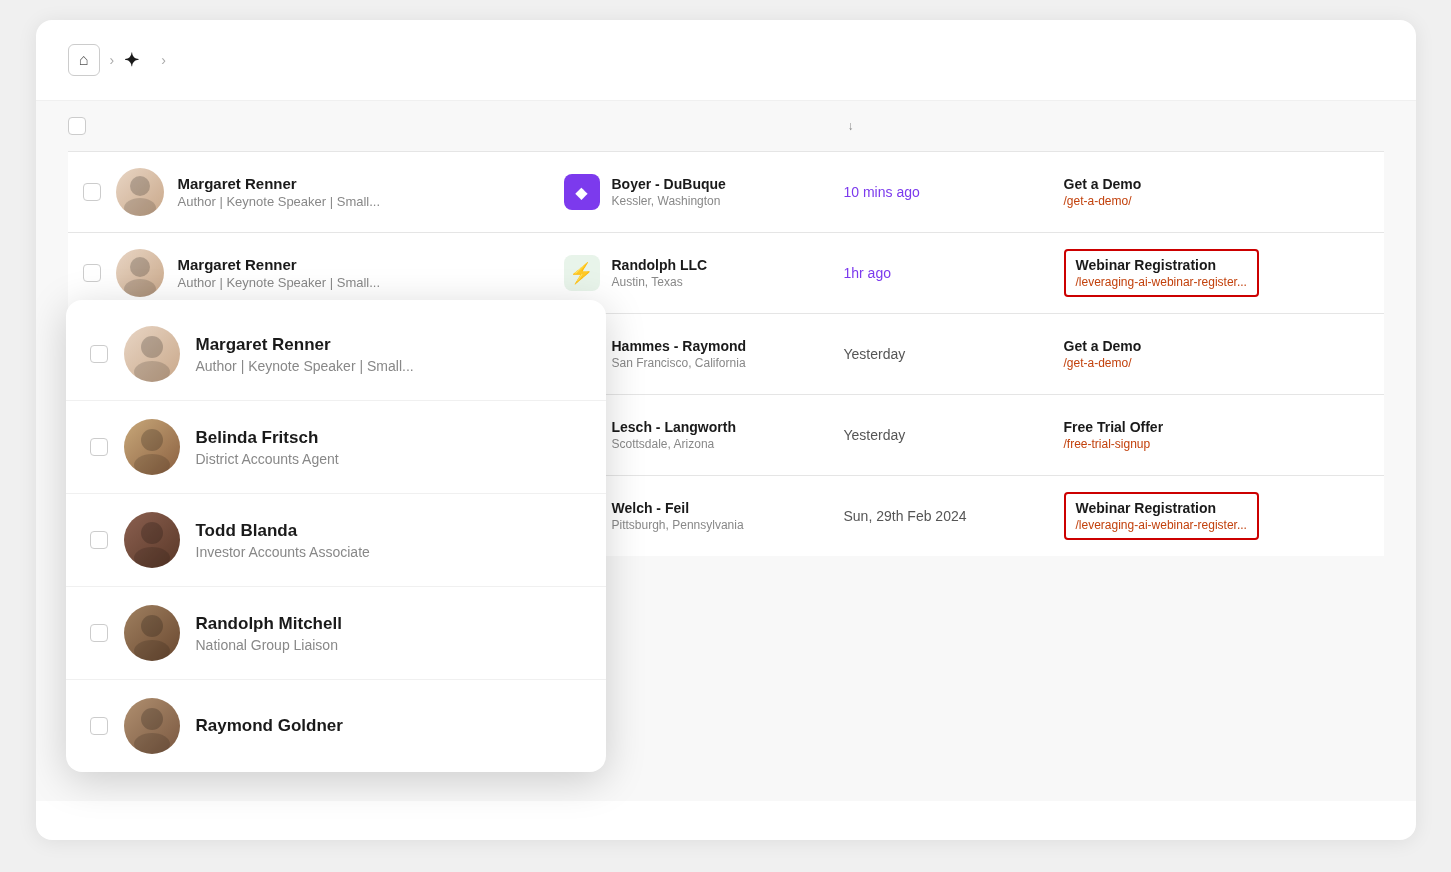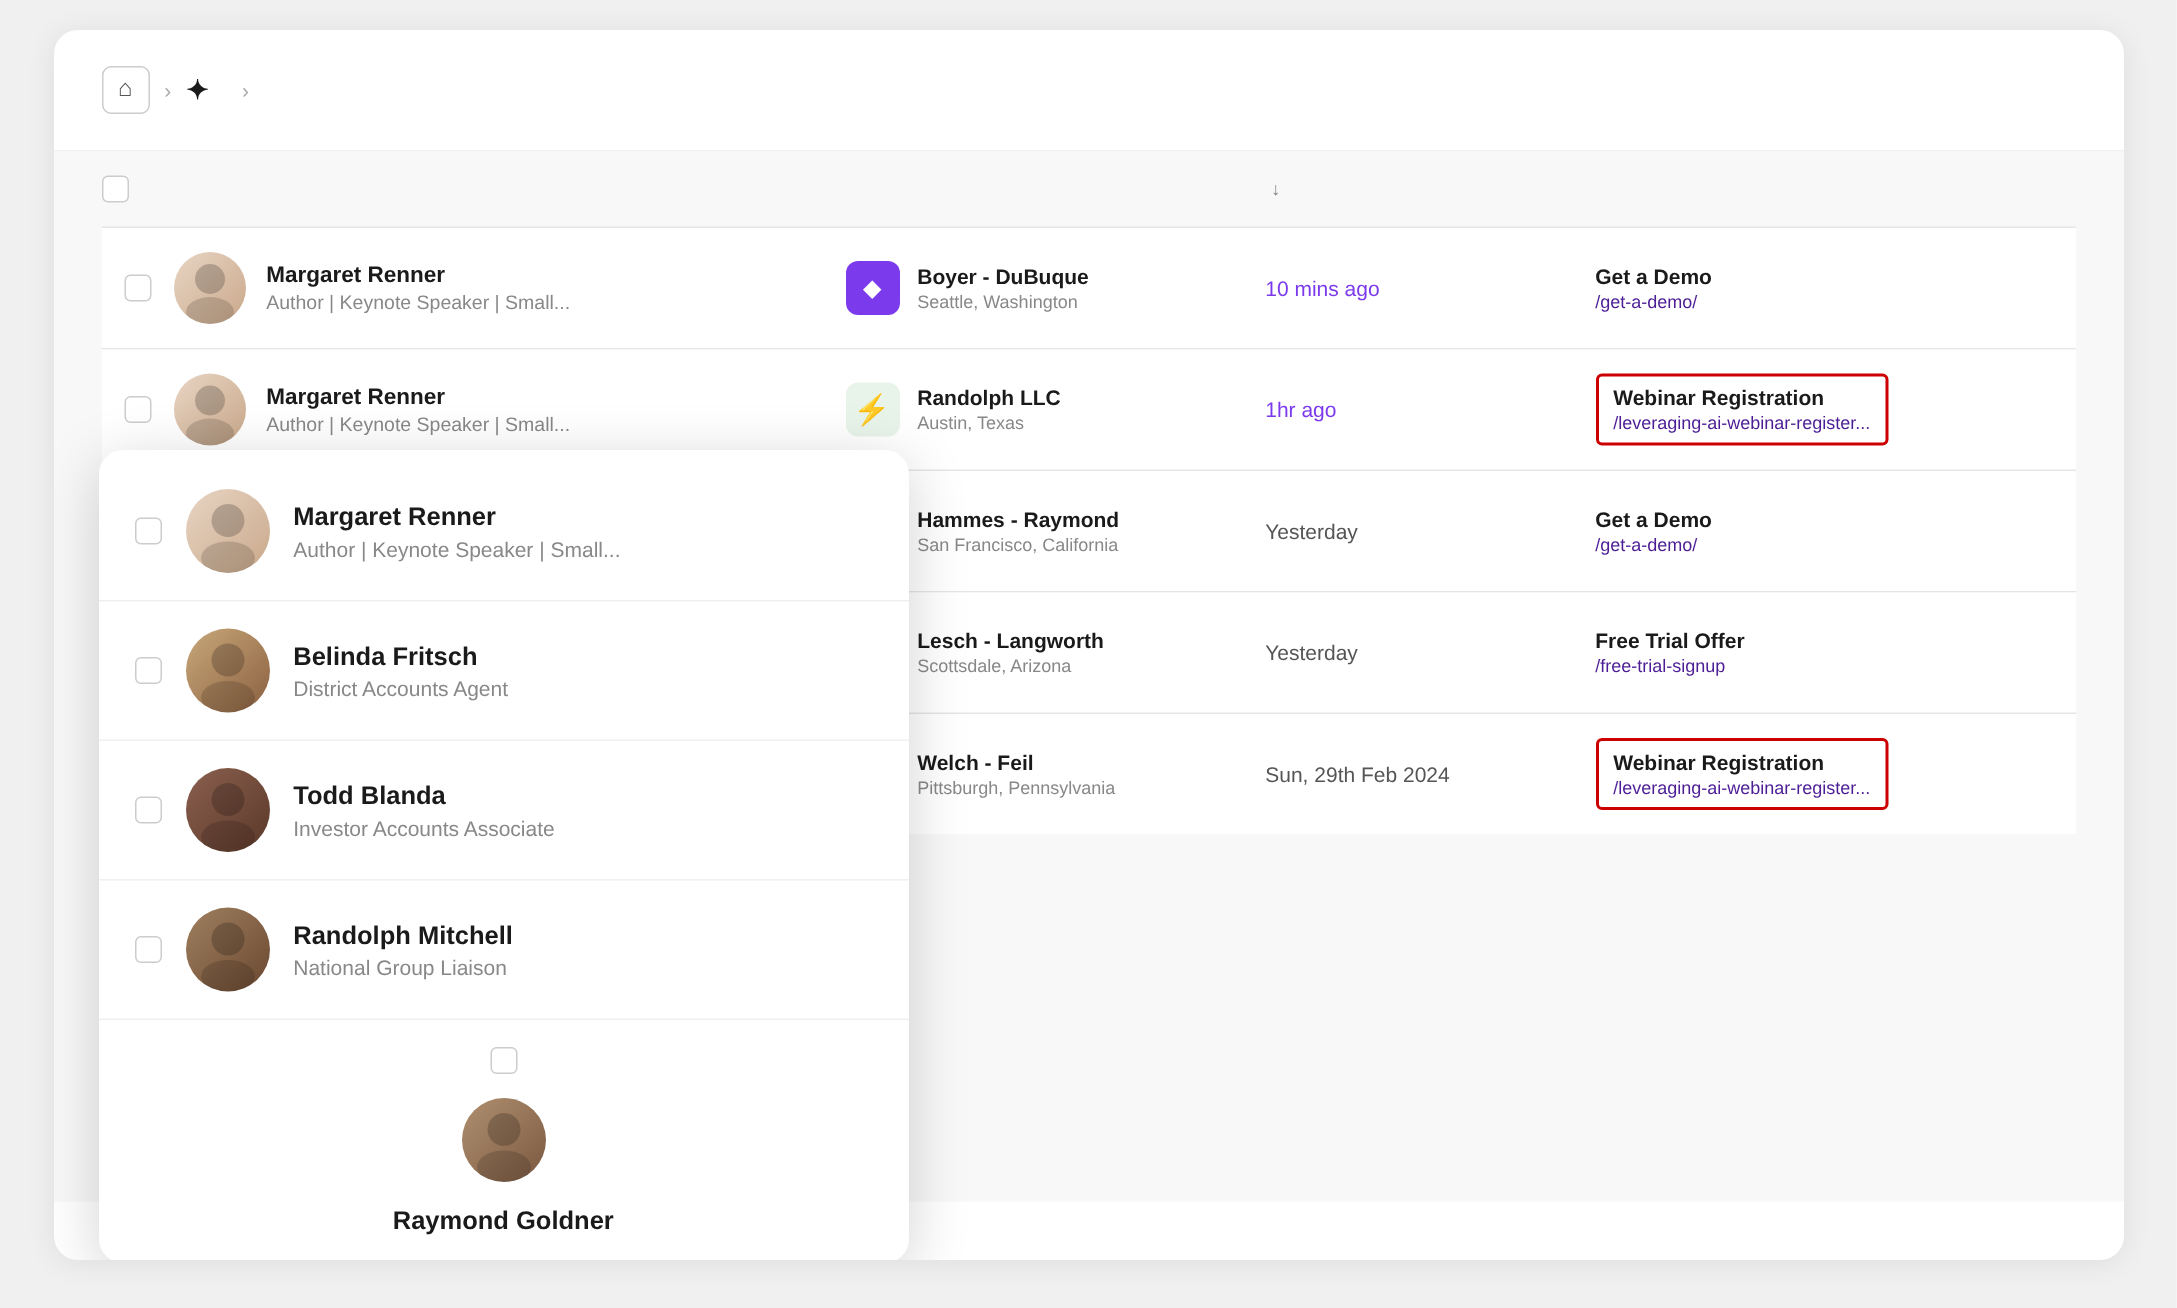--- a/index.html
+++ b/index.html
@@ -176,21 +176,21 @@
       font-weight: 400;
     }
 
     .page-cell .page-name {
       font-size: 14px;
       font-weight: 600;
       color: #1a1a1a;
     }
     .page-cell .page-url {
       font-size: 12px;
-      color: #4c1d95;
+      color: #c2410c;
       margin-top: 2px;
     }
 
     
     .floating-card {
       position: absolute;
       left: 30px;
       top: 280px;
       width: 540px;
       background: #fff;
@@ -333,21 +333,21 @@
         <div class="lead-name">Margaret Renner</div>
         <div class="lead-title">Author | Keynote Speaker | Small...</div>
       </div>
     </div>
     <div class="business-cell">
       <div class="business-logo logo-boyer">
               <span style="color:#fff;font-size:16px;">◆</span>
             </div>
       <div>
         <div class="business-name">Boyer - DuBuque</div>
-        <div class="business-location">Seattle, Washington</div>
+        <div class="business-location">Kessler, Washington</div>
       </div>
     </div>
     <div class="date-cell recent">10 mins ago</div>
     <div class="page-cell">
       <div style="">
         <div class="page-name">Get a Demo</div>
         <div class="page-url">/get-a-demo/</div>
       </div>
     </div>
   </div>
@@ -533,21 +533,21 @@
       <svg width="56" height="56" viewBox="0 0 56 56" xmlns="http://www.w3.org/2000/svg">
         <circle cx="28" cy="21" r="11" fill="rgba(0,0,0,0.2)"></circle>
         <ellipse cx="28" cy="46" rx="18" ry="11" fill="rgba(0,0,0,0.15)"></ellipse>
       </svg>
     </div>
     <div class="card-info">
       <div class="card-name">Randolph Mitchell</div>
       <div class="card-title">National Group Liaison</div>
     </div>
   </div>
-      <div class="card-row" style="padding-bottom: 10px; flex-direction: column;">
+      <div class="card-row" style="padding-bottom: 10px;">
     <div class="card-checkbox"></div>
     <div class="card-avatar avatar-raymond" style="width:56px;height:56px;border-radius:50%;overflow:hidden;flex-shrink:0;">
       <svg width="56" height="56" viewBox="0 0 56 56" xmlns="http://www.w3.org/2000/svg">
         <circle cx="28" cy="21" r="11" fill="rgba(0,0,0,0.2)"></circle>
         <ellipse cx="28" cy="46" rx="18" ry="11" fill="rgba(0,0,0,0.15)"></ellipse>
       </svg>
     </div>
     <div class="card-info">
       <div class="card-name">Raymond Goldner</div>
 

